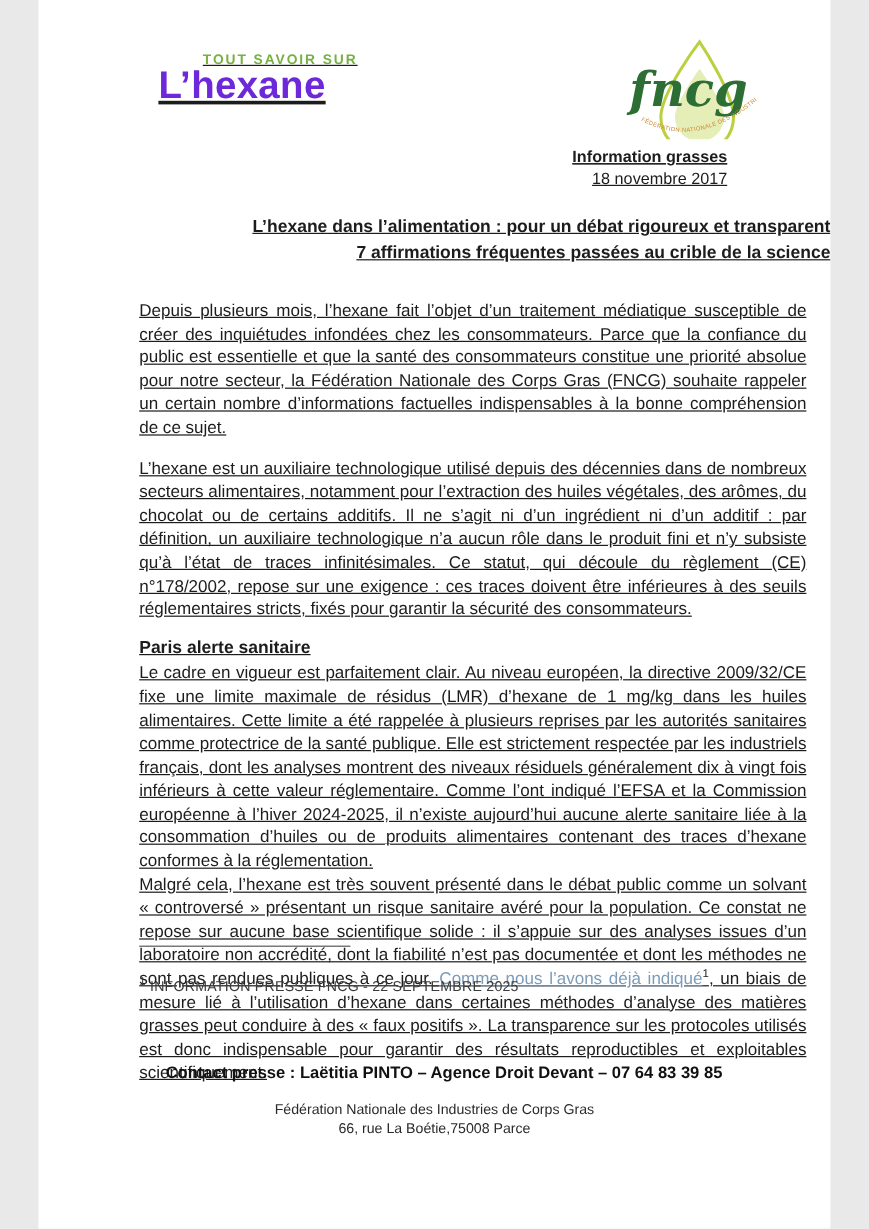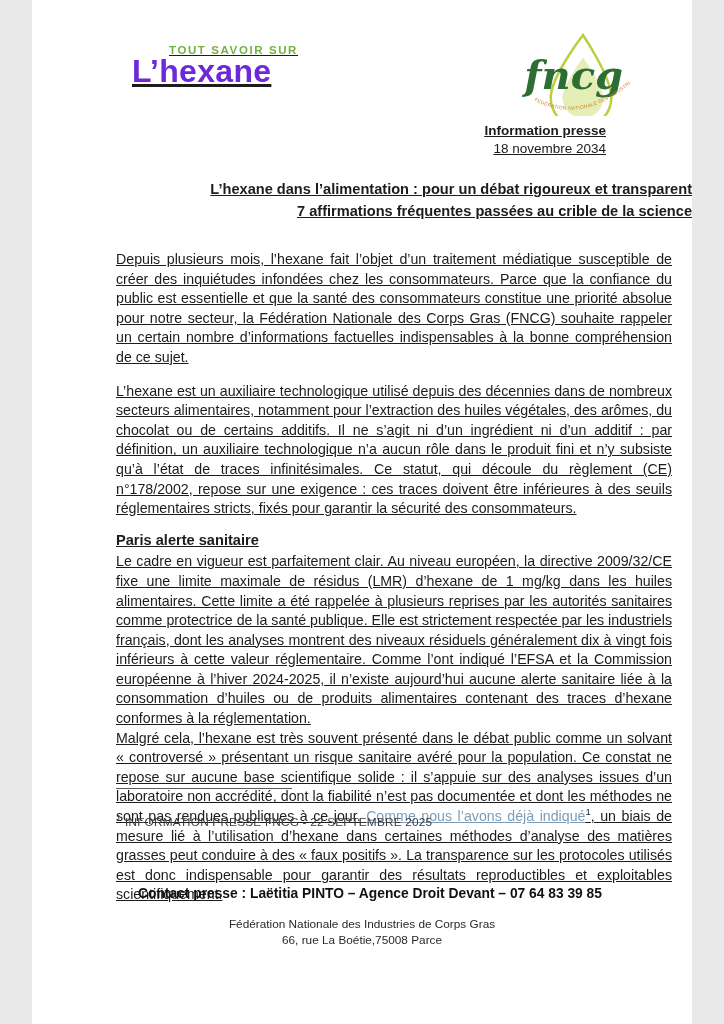--- a/index.html
+++ b/index.html
@@ -124,22 +124,22 @@
       <path d="M62 26 C62 26 41 55 41 67 a21 21 0 0 0 42 0 C83 55 62 26 62 26 Z" fill="#e6eeb7"></path>
       <text x="2" y="58" font-family="DejaVu Serif, serif" font-style="italic" font-weight="bold" font-size="41" fill="#2c6e33">fncg</text>
       <path id="fncgArc" d="M12 70 Q 60 96 112 52" fill="none"></path>
       <text font-size="5" fill="#c9862c" letter-spacing="0.3">
         <textPath href="#fncgArc">FÉDÉRATION NATIONALE DES INDUSTRIES DE CORPS GRAS</textPath>
       </text>
     </svg>
   </div>
 
   <div class="press-info">
-    <div class="press-kicker">Information presse</div>
-    <div class="press-date">18 novembre 2034</div>
+    <div class="press-kicker">Information grasses</div>
+    <div class="press-date">18 novembre 2017</div>
   </div>
 
   <div class="doc-title">
     <div>L’hexane dans l’alimentation : pour un débat rigoureux et transparent</div>
     <div>7 affirmations fréquentes passées au crible de la science</div>
   </div>
 
   <div class="body-text">
     <p class="para-gap">Depuis plusieurs mois, l’hexane fait l’objet d’un traitement médiatique susceptible de créer des inquiétudes infondées chez les consommateurs. Parce que la confiance du public est essentielle et que la santé des consommateurs constitue une priorité absolue pour notre secteur, la Fédération Nationale des Corps Gras (FNCG) souhaite rappeler un certain nombre d’informations factuelles indispensables à la bonne compréhension de ce sujet.</p>
     <p>L’hexane est un auxiliaire technologique utilisé depuis des décennies dans de nombreux secteurs alimentaires, notamment pour l’extraction des huiles végétales, des arômes, du chocolat ou de certains additifs. Il ne s’agit ni d’un ingrédient ni d’un additif : par définition, un auxiliaire technologique n’a aucun rôle dans le produit fini et n’y subsiste qu’à l’état de traces infinitésimales. Ce statut, qui découle du règlement (CE) n°178/2002, repose sur une exigence : ces traces doivent être inférieures à des seuils réglementaires stricts, fixés pour garantir la sécurité des consommateurs.</p>

